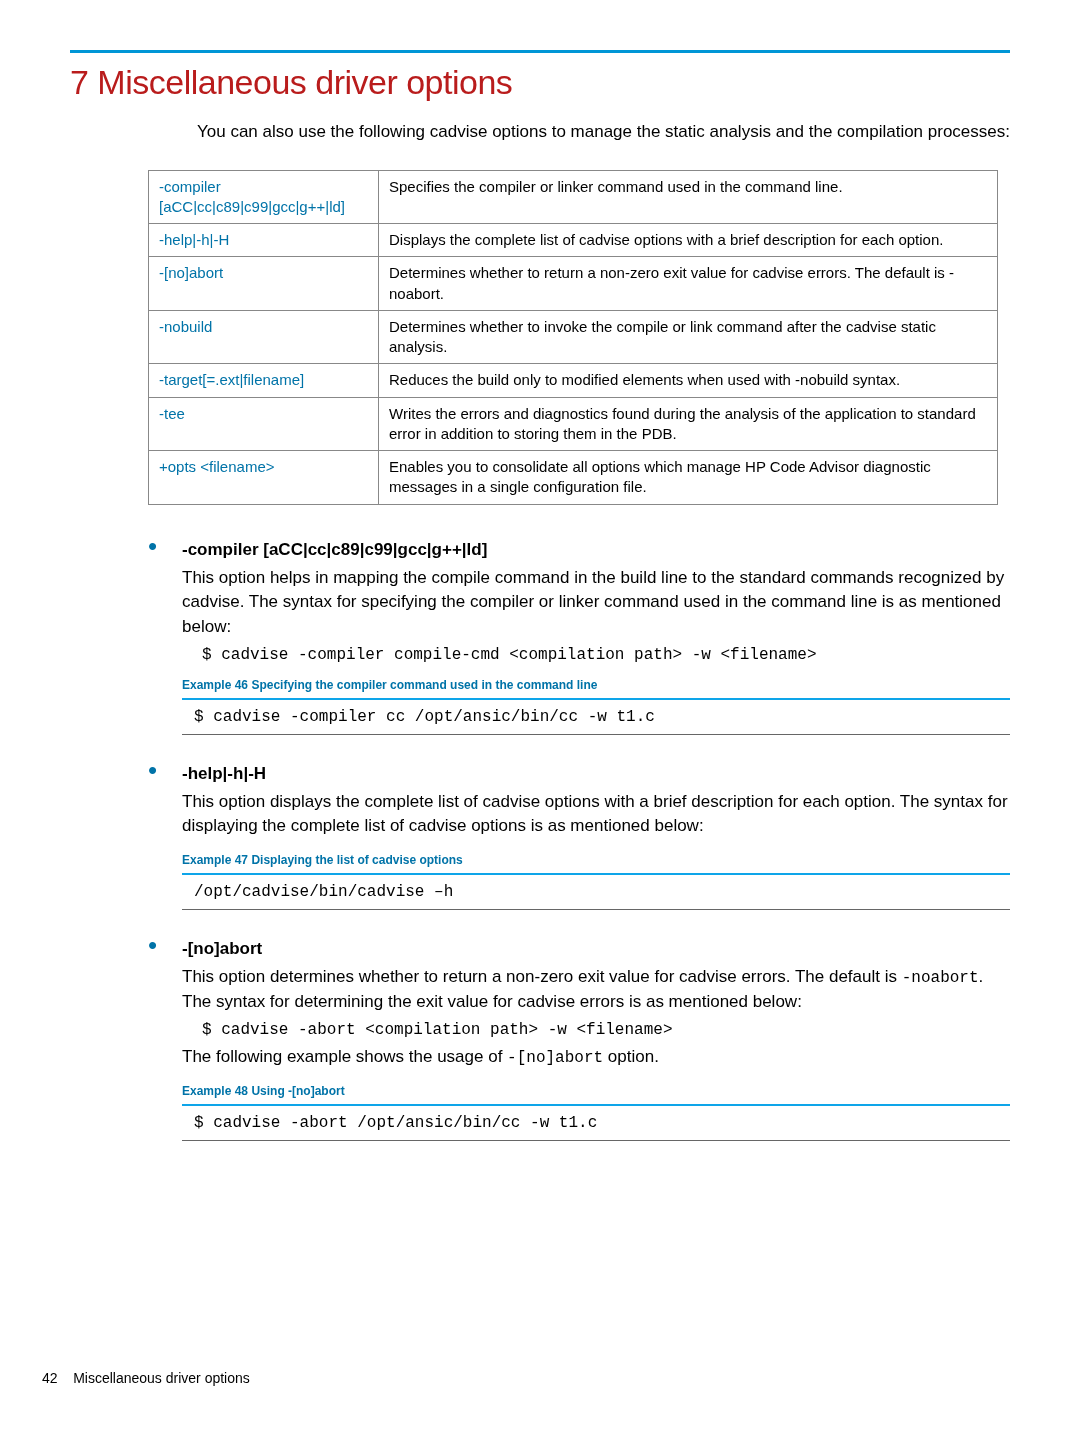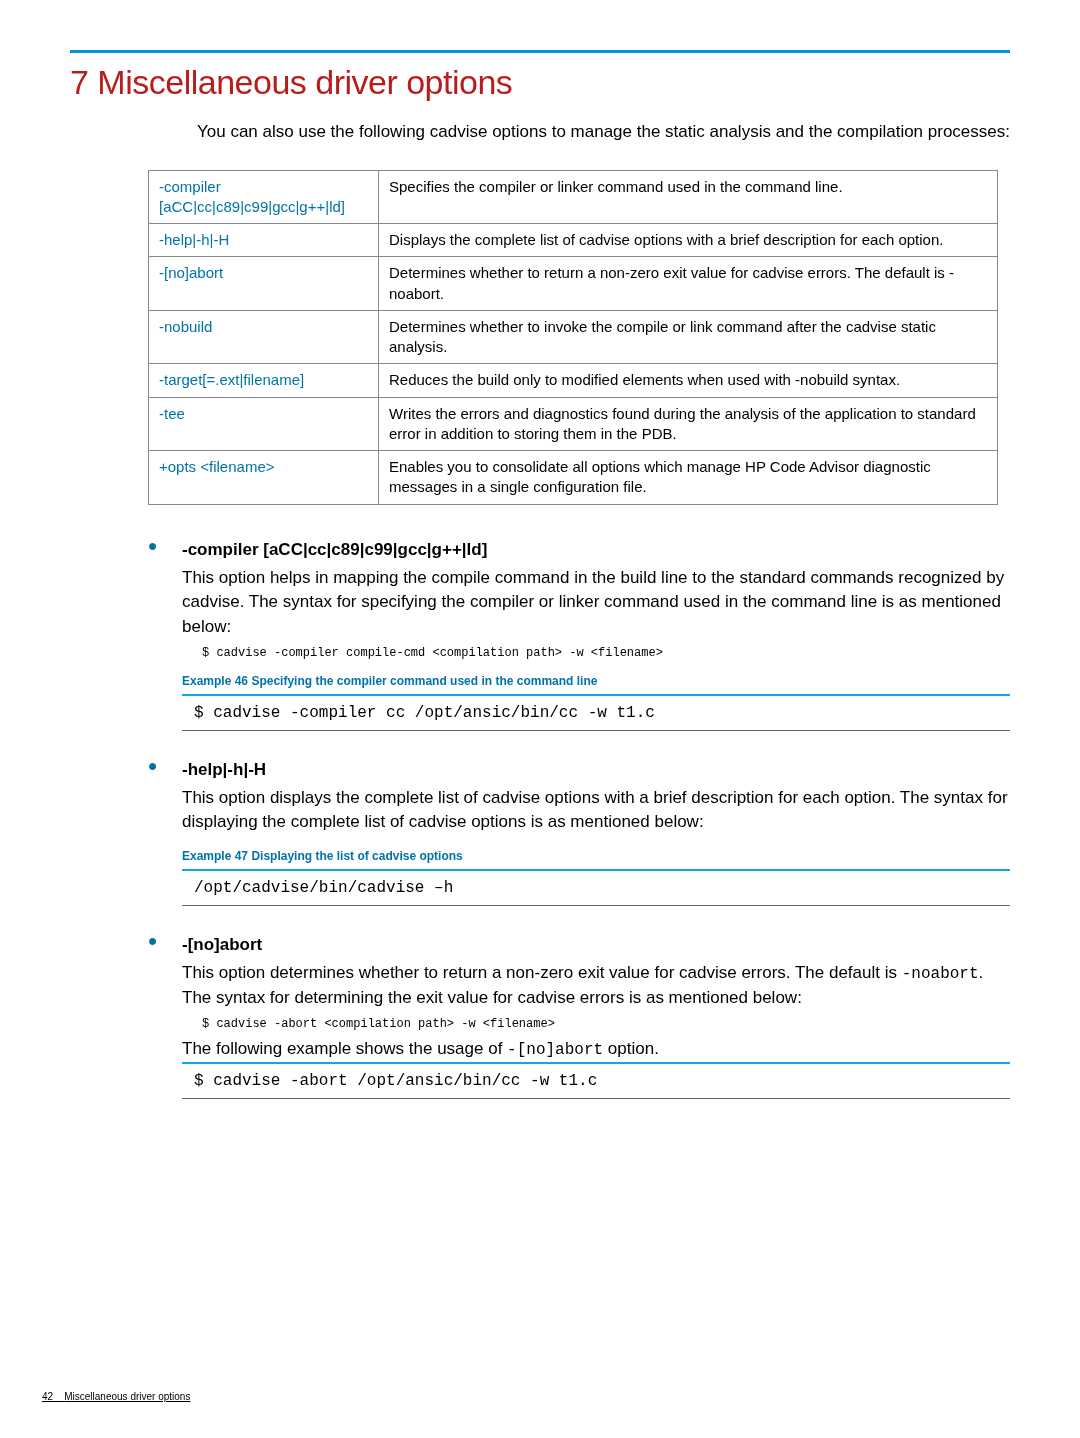--- a/index.html
+++ b/index.html
@@ -70,21 +70,21 @@
     margin-left: 34px;
     font-size: 17px;
     line-height: 1.45;
   }
   .mono-inline {
     font-family: "Courier New", monospace;
     font-size: 16px;
   }
   .code-line {
     font-family: "Courier New", monospace;
-    font-size: 12px;
+    font-size: 16px;
     margin-left: 54px;
     margin-top: 6px;
     margin-bottom: 6px;
   }
   .example-hdr {
     color: #0073a8;
     font-weight: bold;
     font-size: 12px;
     margin-left: 34px;
     margin-top: 14px;
@@ -93,24 +93,23 @@
   .example-box {
     margin-left: 34px;
     border-top: 2px solid #0ea5e9;
     border-bottom: 1px solid #666;
     padding: 8px 12px;
     font-family: "Courier New", monospace;
     font-size: 16px;
   }
   .footer {
     position: absolute;
-    bottom: 36px;
+    bottom: 52px;
     left: 42px;
-    font-size: 10px;
-    text-decoration: underline;
+    font-size: 14px;
   }
 </style>
 </head>
 <body>
 
 <div class="top-rule"></div>
 
 <h1>7 Miscellaneous driver options</h1>
 
 <p class="intro">You can also use the following cadvise options to manage the static analysis and the compilation processes:</p>
@@ -174,18 +173,19 @@
     <span class="bullet-dot">•</span>
     <span class="bullet-title">-[no]abort</span>
   </div>
   <div class="bullet-body">
     <span>This option determines whether to return a non-zero exit value for cadvise errors. The default is </span><span class="mono-inline">-noabort</span><span>. The syntax for determining the exit value for cadvise errors is as mentioned below:</span>
   </div>
   <div class="code-line">$ cadvise -abort &lt;compilation path&gt; -w &lt;filename&gt;</div>
   <div class="bullet-body">
     <span>The following example shows the usage of </span><span class="mono-inline">-[no]abort</span><span> option.</span>
   </div>
+  <div class="example-hdr">Example 48 Using -[no]abort</div>
   <div class="example-box">$ cadvise -abort /opt/ansic/bin/cc -w t1.c</div>
 </div>
 
 <div class="footer">
   <span>42</span>&nbsp;&nbsp;&nbsp;&nbsp;<span>Miscellaneous driver options</span>
 </div>
 
 </body></html>

